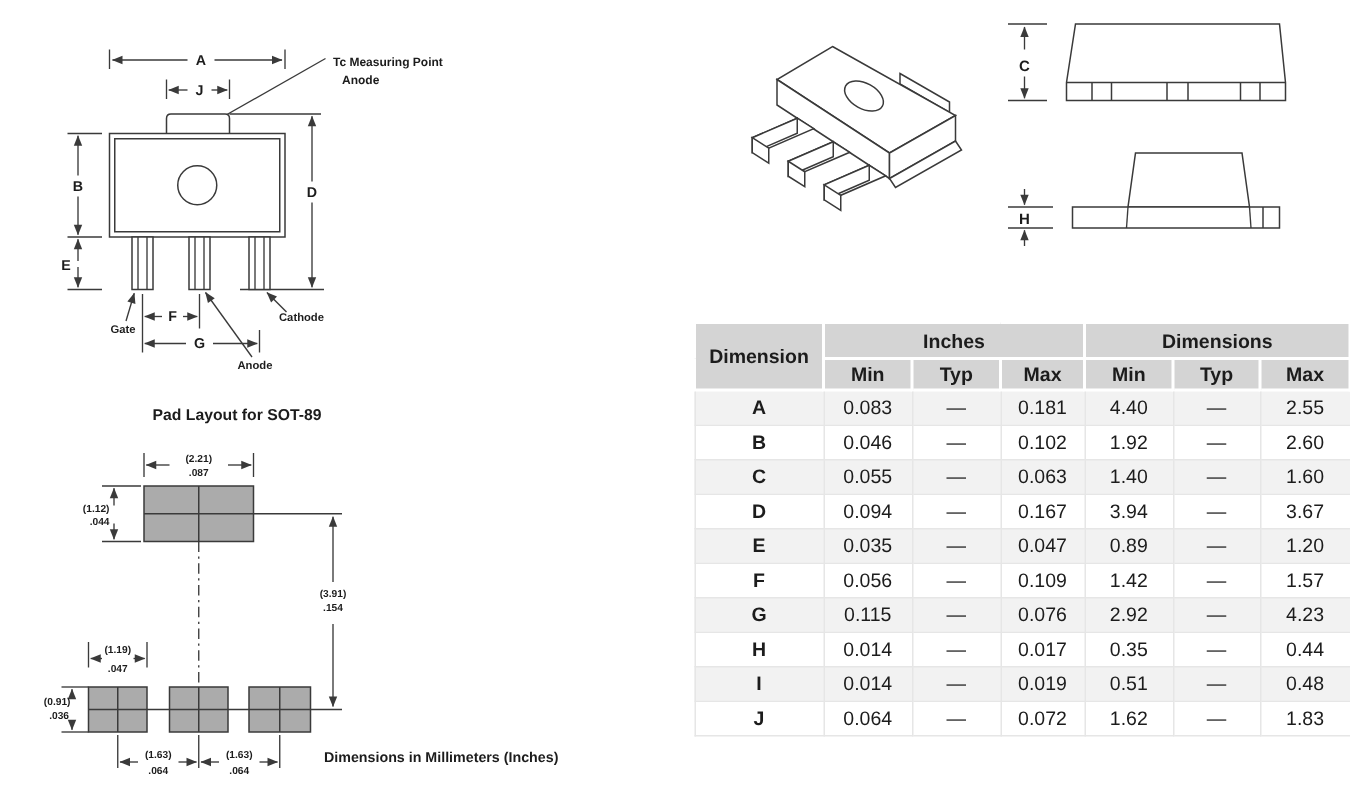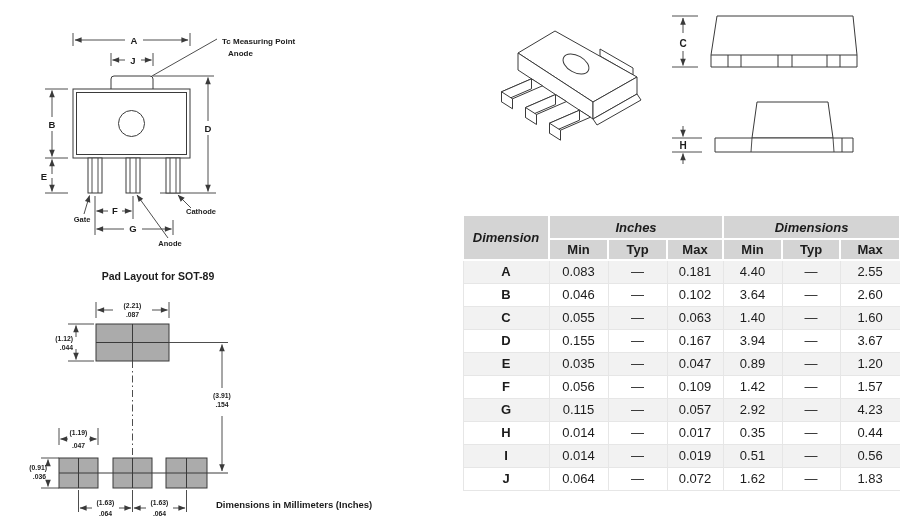--- a/index.html
+++ b/index.html
@@ -20,21 +20,21 @@
   .ds{font-weight:bold;font-size:6.8px;text-anchor:middle;}
   .ds-e{font-weight:bold;font-size:6.8px;text-anchor:end;}
   .pt{font-weight:bold;font-size:10.5px;text-anchor:middle;}
   .ft{font-weight:bold;font-size:9.5px;text-anchor:start;}
   .cv{font-weight:bold;font-size:10px;text-anchor:middle;}
 
   
   .dim-table{position:absolute;left:462px;top:214px;width:437px;border-collapse:collapse;
              table-layout:fixed;font-size:13px;color:#1c1c1c;text-align:center;}
   .dim-table thead th{background:#d4d4d4;border:2px solid #fff;font-weight:bold;padding:0;}
-  .dim-table thead tr.h1{height:24px;font-style:italic;}
+  .dim-table thead tr.h1{height:24px;}
   .dim-table thead tr.h2{height:21px;}
   .dim-table tbody tr{height:23px;}
   .dim-table tbody tr:nth-child(odd){background:#f2f2f2;}
   .dim-table tbody td,.dim-table tbody th{border:1px solid #e6e6e6;padding:0;font-weight:normal;}
   .dim-table tbody th{font-weight:bold;}
 </style>
 </head>
 <body>
 
 <div class="canvas">
@@ -317,36 +317,36 @@
           <td>0.181</td>
         <td>4.40</td>
           <td>—</td>
           <td>2.55</td>
       </tr>
       <tr>
         <th>B</th>
         <td>0.046</td>
           <td>—</td>
           <td>0.102</td>
-        <td>3.64</td>
+        <td>1.92</td>
           <td>—</td>
           <td>2.60</td>
       </tr>
       <tr>
         <th>C</th>
         <td>0.055</td>
           <td>—</td>
           <td>0.063</td>
         <td>1.40</td>
           <td>—</td>
           <td>1.60</td>
       </tr>
       <tr>
         <th>D</th>
-        <td>0.155</td>
+        <td>0.094</td>
           <td>—</td>
           <td>0.167</td>
         <td>3.94</td>
           <td>—</td>
           <td>3.67</td>
       </tr>
       <tr>
         <th>E</th>
         <td>0.035</td>
           <td>—</td>
@@ -361,42 +361,42 @@
           <td>—</td>
           <td>0.109</td>
         <td>1.42</td>
           <td>—</td>
           <td>1.57</td>
       </tr>
       <tr>
         <th>G</th>
         <td>0.115</td>
           <td>—</td>
-          <td>0.057</td>
+          <td>0.076</td>
         <td>2.92</td>
           <td>—</td>
           <td>4.23</td>
       </tr>
       <tr>
         <th>H</th>
         <td>0.014</td>
           <td>—</td>
           <td>0.017</td>
         <td>0.35</td>
           <td>—</td>
           <td>0.44</td>
       </tr>
       <tr>
         <th>I</th>
         <td>0.014</td>
           <td>—</td>
           <td>0.019</td>
         <td>0.51</td>
           <td>—</td>
-          <td>0.56</td>
+          <td>0.48</td>
       </tr>
       <tr>
         <th>J</th>
         <td>0.064</td>
           <td>—</td>
           <td>0.072</td>
         <td>1.62</td>
           <td>—</td>
           <td>1.83</td>
       </tr>

